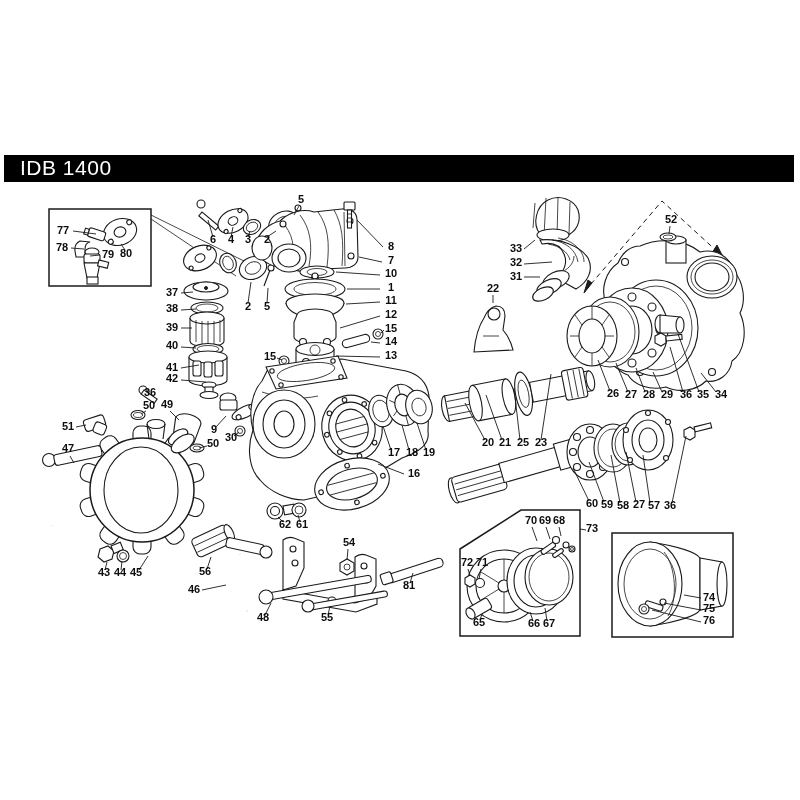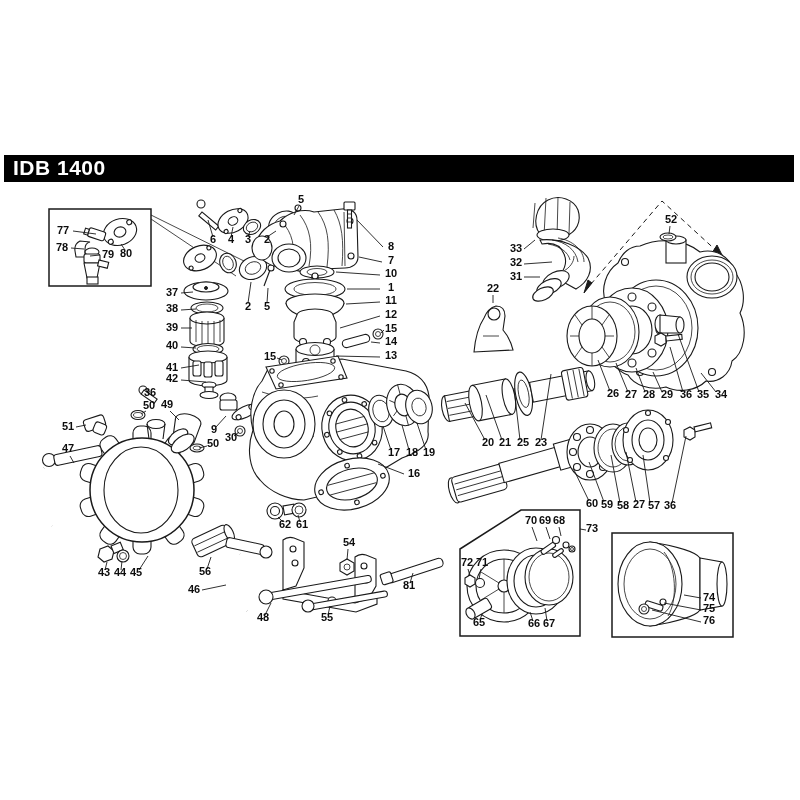--- a/index.html
+++ b/index.html
@@ -1,20 +1,20 @@
 <!DOCTYPE html>
 <html><head>
 <meta charset="utf-8">
 <style>
   html,body{margin:0;padding:0;background:#fff}
   .stage{position:relative;width:800px;height:800px;background:#ffffff;overflow:hidden;
          font-family:"Liberation Sans",sans-serif}
   .titlebar{position:absolute;left:4px;top:155px;width:790px;height:27px;background:#000;
-            color:#fff;box-sizing:border-box;padding-left:9px;line-height:26px;
-            font-size:21px;font-weight:bold;letter-spacing:0.5px}
+            color:#fff;box-sizing:border-box;padding-left:16px;line-height:26px;
+            font-size:21px;font-weight:normal;letter-spacing:0.5px}
   svg.art{position:absolute;left:0;top:0}
   .ln{stroke:#1a1a1a;fill:none;stroke-width:1.1}
   .lnt{stroke:#1a1a1a;fill:none;stroke-width:0.8}
   .pt{stroke:#1a1a1a;fill:#fff;stroke-width:1.1}
   .pt2{stroke:#1a1a1a;fill:#fff;stroke-width:1.5}
   .dk{stroke:#1a1a1a;fill:#1a1a1a}
   .dash{stroke:#1a1a1a;fill:none;stroke-width:1;stroke-dasharray:5 4}
   #callouts text{font:bold 11px "Liberation Sans",sans-serif;fill:#0d0d0d;text-anchor:middle}
   #leaders line{stroke:#1a1a1a;stroke-width:0.9}
 </style>

